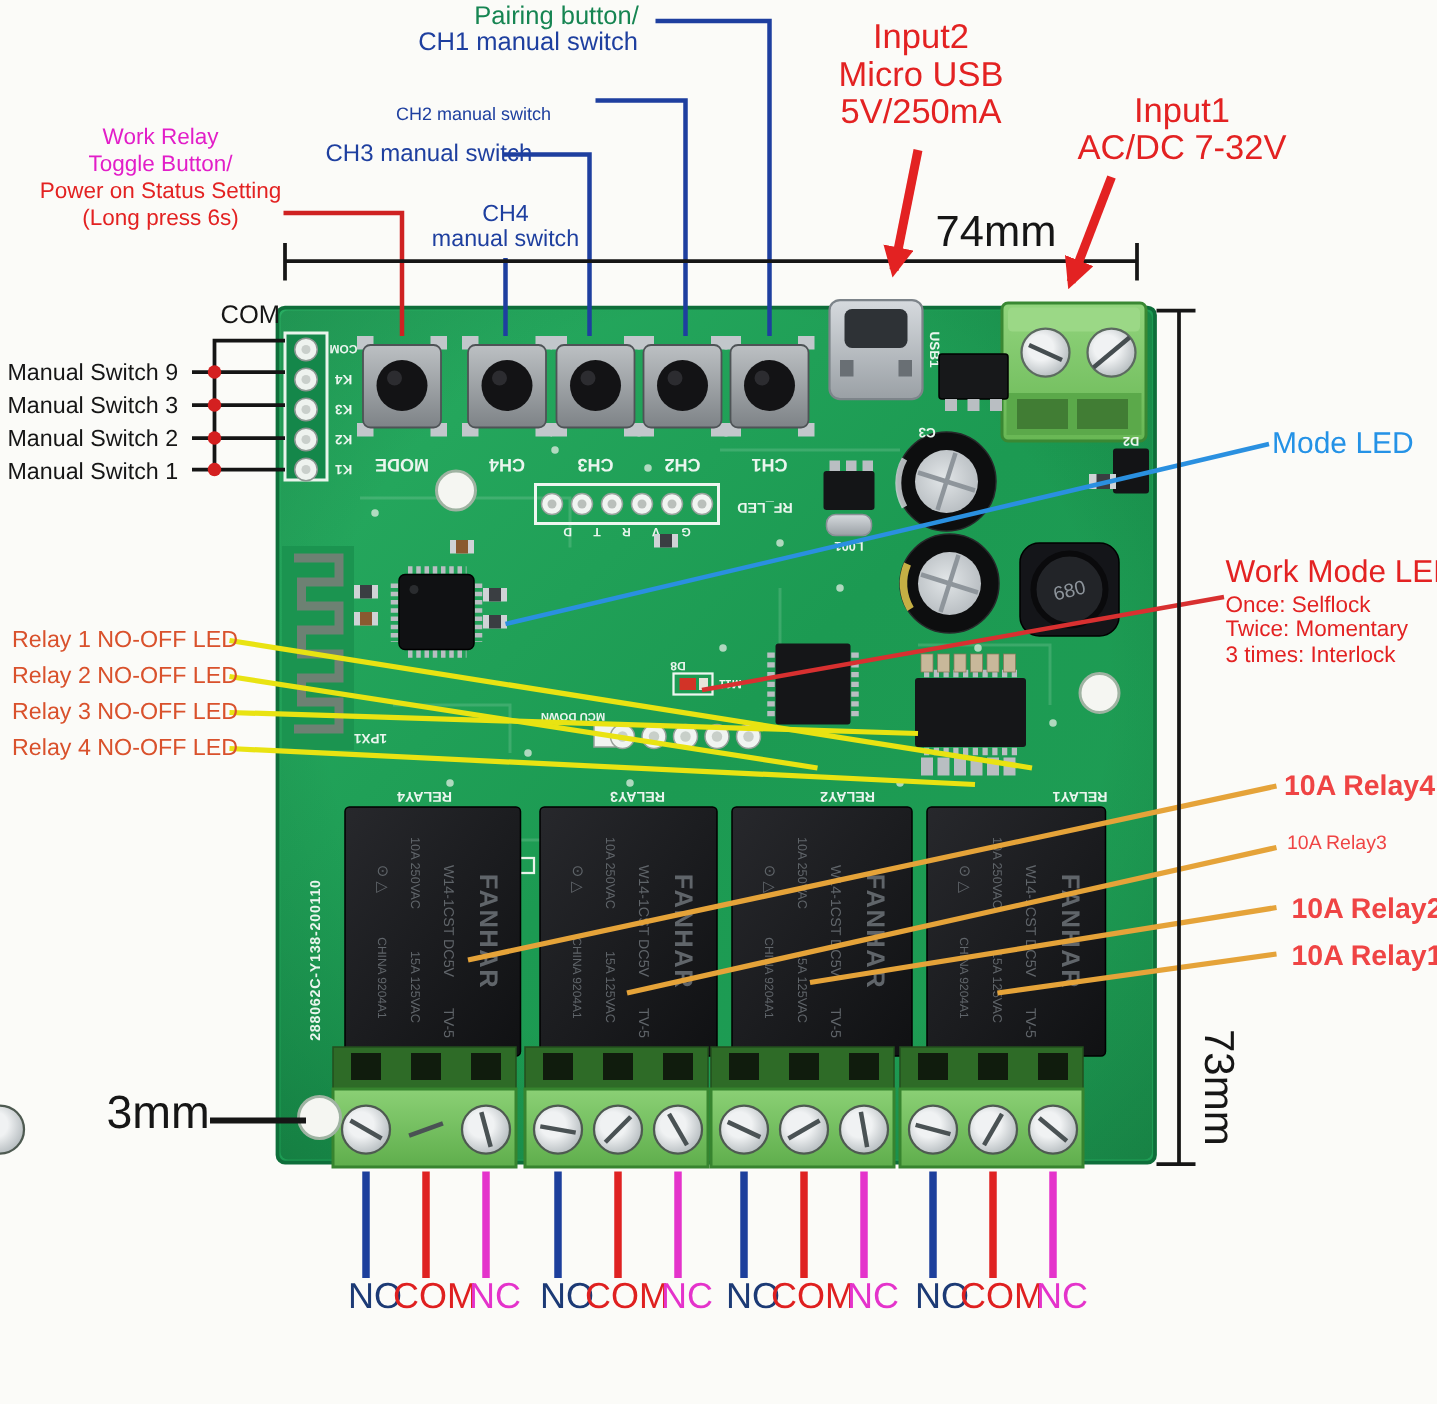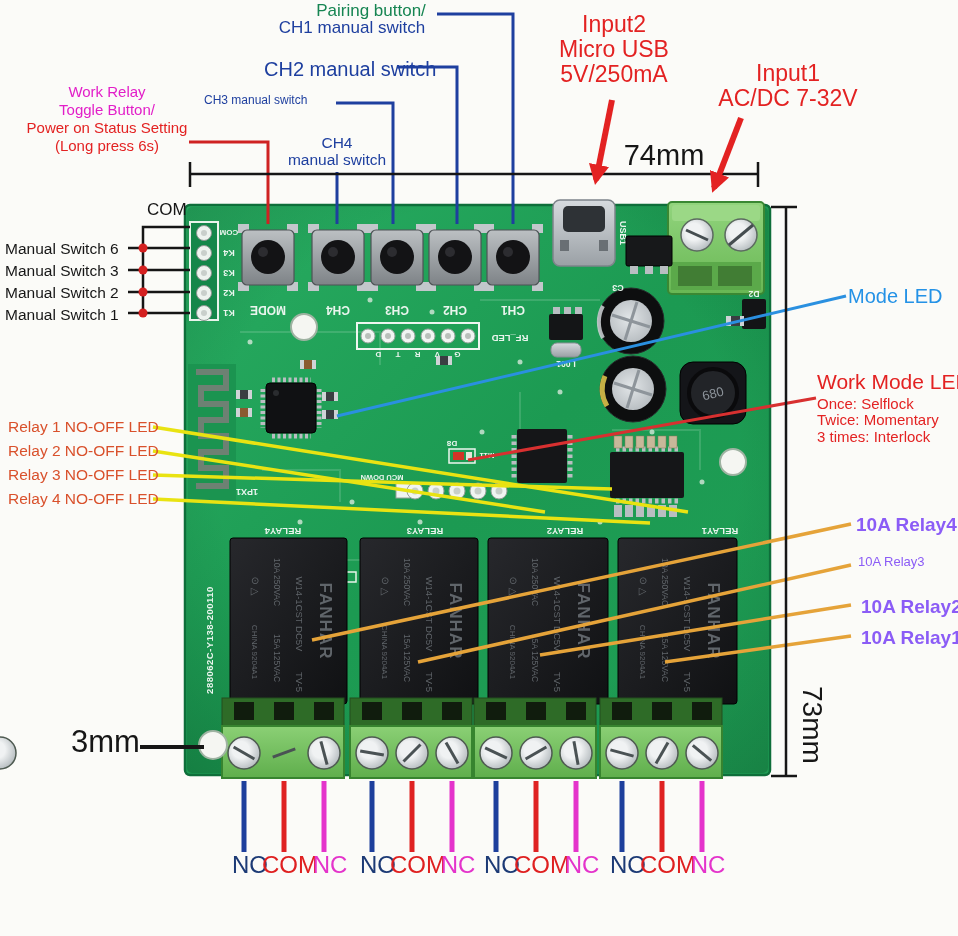--- a/index.html
+++ b/index.html
@@ -11,21 +11,21 @@
   .silk{fill:#eaf5ee;font-weight:bold}
   .rmk{fill:#60656a;text-anchor:middle}
   .rmk.b{font-size:17px;font-weight:bold;letter-spacing:1px}
   .rmk.m{font-size:9.5px}
   .rmk.r{font-size:8.5px}
   .rmk.s{font-size:10px}
   .rmk.o{font-size:8px}
   .lbl{position:absolute;white-space:nowrap;z-index:10;line-height:1.12}
   .ctr{transform:translateX(-50%);text-align:center}
   .blue{color:#1e3f9f}.grn{color:#168552}.mag{color:#e21ec8}.red{color:#e32222}
-  .orange{color:#8b5cf6}.ored{color:#d9512c}.blk{color:#161616}
+  .orange{color:#ef4444}.ored{color:#d9512c}.blk{color:#161616}
   .wifi{color:#2492e6}
   .tno{color:#1c3a75}.tcom{color:#df2020}.tnc{color:#e433cb}
   .b{font-weight:normal}
   .rot90{transform:rotate(90deg);transform-origin:0 0}
 </style>
 </head>
 <body>
 
 <div class="canvas">
 
@@ -501,22 +501,22 @@
           <line x1="576" y1="781" x2="576" y2="852" stroke="#e433cb"></line>
       <line x1="622" y1="781" x2="622" y2="852" stroke="#1d3f9c"></line>
           <line x1="662" y1="781" x2="662" y2="852" stroke="#df2222"></line>
           <line x1="702" y1="781" x2="702" y2="852" stroke="#e433cb"></line>
     </g>
   </g>
 </svg>
 
 <div class="lbl ctr b grn" style="left:371px;top:1px;font-size:17px">Pairing button/</div>
 <div class="lbl ctr b blue" style="left:352px;top:18px;font-size:17px">CH1 manual switch</div>
-<div class="lbl b blue" style="left:264px;top:58px;font-size:20px">CH2 manual switch</div>
-<div class="lbl b blue" style="left:204px;top:94px;font-size:12px">CH3 manual switch</div>
+<div class="lbl b blue" style="left:264px;top:70px;font-size:12px">CH2 manual switch</div>
+<div class="lbl b blue" style="left:217px;top:94px;font-size:16px">CH3 manual switch</div>
 <div class="lbl ctr b blue" style="left:337px;top:134px;font-size:15.5px">
   <div>CH4</div>
   <div>manual switch</div>
 </div>
 <div class="lbl ctr b" style="left:107px;top:83px;font-size:15px;line-height:18px">
   <div class="mag">Work Relay</div>
   <div class="mag">Toggle Button/</div>
   <div class="red">Power on Status Setting</div>
   <div class="red">(Long press 6s)</div>
 </div>
@@ -530,21 +530,21 @@
   <div>AC/DC 7-32V</div>
 </div>
 <div class="lbl b wifi" style="left:848px;top:285px;font-size:20px">Mode LED</div>
 <div class="lbl" style="left:817px;top:370px">
   <div class="b red" style="font-size:21px">Work Mode LED</div>
   <div class="b red" style="font-size:15px;margin-top:2px">Once: Selflock</div>
   <div class="b red" style="font-size:15px">Twice: Momentary</div>
   <div class="b red" style="font-size:15px">3 times: Interlock</div>
 </div>
 <div class="lbl b blk" style="left:147px;top:200px;font-size:17px">COM</div>
-<div class="lbl blk" style="left:5px;top:240px;font-size:15.5px">Manual Switch 6</div>
+<div class="lbl blk" style="left:5px;top:240px;font-size:15.5px">Manual Switch 9</div>
 <div class="lbl blk" style="left:5px;top:262px;font-size:15.5px">Manual Switch 3</div>
 <div class="lbl blk" style="left:5px;top:284px;font-size:15.5px">Manual Switch 2</div>
 <div class="lbl blk" style="left:5px;top:306px;font-size:15.5px">Manual Switch 1</div>
 <div class="lbl b ored" style="left:8px;top:418px;font-size:15.5px">Relay 1 NO-OFF LED</div>
 <div class="lbl b ored" style="left:8px;top:442px;font-size:15.5px">Relay 2 NO-OFF LED</div>
 <div class="lbl b ored" style="left:8px;top:466px;font-size:15.5px">Relay 3 NO-OFF LED</div>
 <div class="lbl b ored" style="left:8px;top:490px;font-size:15.5px">Relay 4 NO-OFF LED</div>
 <div class="lbl orange" style="left:856px;top:514px;font-size:19px;font-weight:600">10A Relay4</div>
 <div class="lbl orange" style="left:858px;top:555px;font-size:13px;font-weight:400">10A Relay3</div>
 <div class="lbl orange" style="left:861px;top:596px;font-size:19px;font-weight:600">10A Relay2</div>

